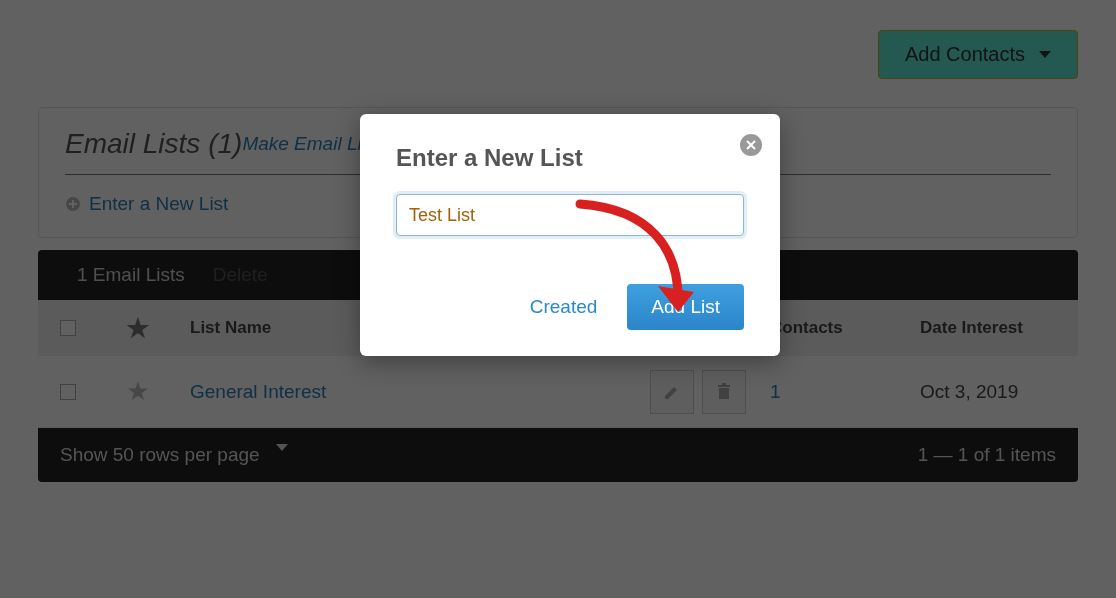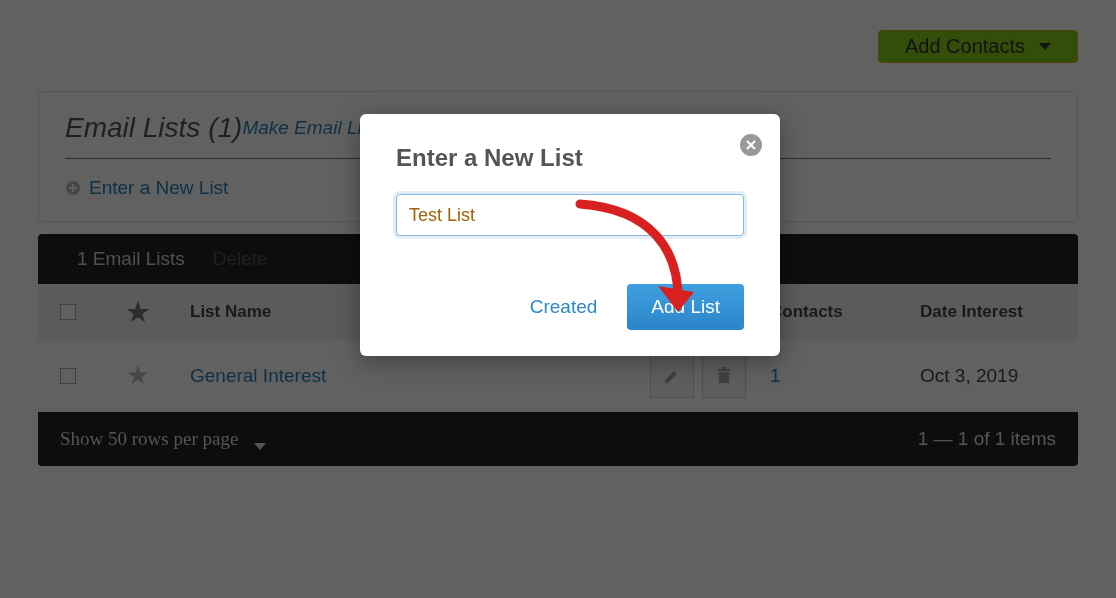--- a/index.html
+++ b/index.html
@@ -1,19 +1,19 @@
 <!DOCTYPE html>
 <html><head>
   <meta charset="utf-8">
   <style>
     * { box-sizing: border-box; margin: 0; padding: 0; }
     html, body { width: 1116px; height: 598px; font-family: Arial, Helvetica, sans-serif; background: #f5f5f5; overflow: hidden; }
     .page { position: relative; width: 1116px; height: 598px; background: #fff; }
     .header-bar { display: flex; justify-content: flex-end; padding: 30px 38px 0 38px; }
-    .btn-add-contacts { background: #84cc16; border: 1px solid #d8a822; padding: 4px 26px; font-size: 20px; color: #333; border-radius: 4px; cursor: pointer; display: flex; align-items: center; gap: 14px; }
+    .btn-add-contacts { background: #5eead4; border: 1px solid #d8a822; padding: 12px 26px; font-size: 20px; color: #333; border-radius: 4px; cursor: pointer; display: flex; align-items: center; gap: 14px; }
     .caret { width: 0; height: 0; border-left: 6px solid transparent; border-right: 6px solid transparent; border-top: 7px solid #333; }
     .panel { margin: 28px 38px 0 38px; border: 1px solid #e0e0e0; border-radius: 4px; padding: 20px 26px 22px 26px; background: #fff; }
     .panel-head { display: flex; align-items: center; margin-bottom: 18px; border-bottom: 1px solid #737373; padding-bottom: 14px; font-style: italic;}
     .panel-title { font-size: 28px; color: #555; font-weight: 400; }
     .panel-link { color: #2a7fb9; font-size: 19px; text-decoration: none; cursor: pointer; }
     .panel-newlink { display:flex; align-items:center; gap:8px; color:#2a7fb9; font-size:19px; cursor:pointer;}
     .plus-icon { width:16px; height:16px; display:inline-block; }
     .table-wrap { margin: 12px 38px 0 38px; border-radius:4px; overflow:hidden; }
     .table-bar { background: #222; color: #d0d0d0; display:flex; align-items:center; padding: 14px 39px; gap:28px; font-size: 19px; }
     .table-bar .delete { color:#555; }
@@ -24,21 +24,21 @@
     .trow { display:grid; grid-template-columns: 60px 80px 1fr 150px 170px; align-items:center; height:72px; border-bottom:1px solid #eee; font-size:19px; color:#444;}
     .trow > div { padding: 0 12px; display:flex; align-items:center; }
     .trow .link { color:#2a7fb9; cursor:pointer; }
     .trow .listname-cell { justify-content:space-between; }
     .row-actions { display:flex; gap:8px; }
     .row-btn { width:44px; height:44px; border:1px solid #ccc; background:#f7f7f7; display:flex; align-items:center; justify-content:center; color:#999; cursor:pointer; }
     .checkbox { width:16px; height:16px; border:1px solid #aaa; background:#fff; cursor:pointer; margin:auto;}
     .star { color:#777; font-size:26px; margin:auto; }
     .star-row { color:#bbb; cursor:pointer; }
     .footer-bar { background:#222; color:#ddd; display:flex; justify-content:space-between; align-items:center; padding:16px 22px; font-size:19px; }
-    .rows-select { display:flex; align-items:flex-end; gap:16px; cursor:pointer;font-family:Liberation Serif, serif;}
+    .rows-select { display:flex; align-items:flex-start; gap:16px; cursor:pointer;}
     .overlay { position:absolute; inset:0; background:rgba(0,0,0,0.62); }
     .modal { position:absolute; left:360px; top:114px; width:420px; background:#fff; border-radius:6px; box-shadow:0 6px 24px rgba(0,0,0,0.35); padding: 30px 36px 26px 36px; }
     .modal-close { position:absolute; top:20px; right:18px; width:22px; height:22px; background:#999; border-radius:50%; display:flex; align-items:center; justify-content:center; color:#fff; font-weight:bold; cursor:pointer; }
     .modal-title { font-size:24px; color:#555; font-weight:600; margin-bottom:22px; }
     .modal-input { width:100%; height:42px; border:1px solid #8ab7dd; border-radius:4px; padding:0 12px; font-size:18px; color:#a16207; outline:none; box-shadow:0 0 0 3px rgba(138,183,221,0.25); }
     .modal-actions { display:flex; justify-content:flex-end; align-items:center; gap:30px; margin-top:48px; }
     .btn-cancel { color:#2a8ac9; font-size:19px; cursor:pointer; }
     .btn-primary { background: linear-gradient(#3ea0e0,#2b85c9); color:#fff; border:none; border-radius:4px; padding:12px 24px; font-size:19px; cursor:pointer; }
     .arrow-svg { position:absolute; left:560px; top:194px; pointer-events:none; }
   </style>

